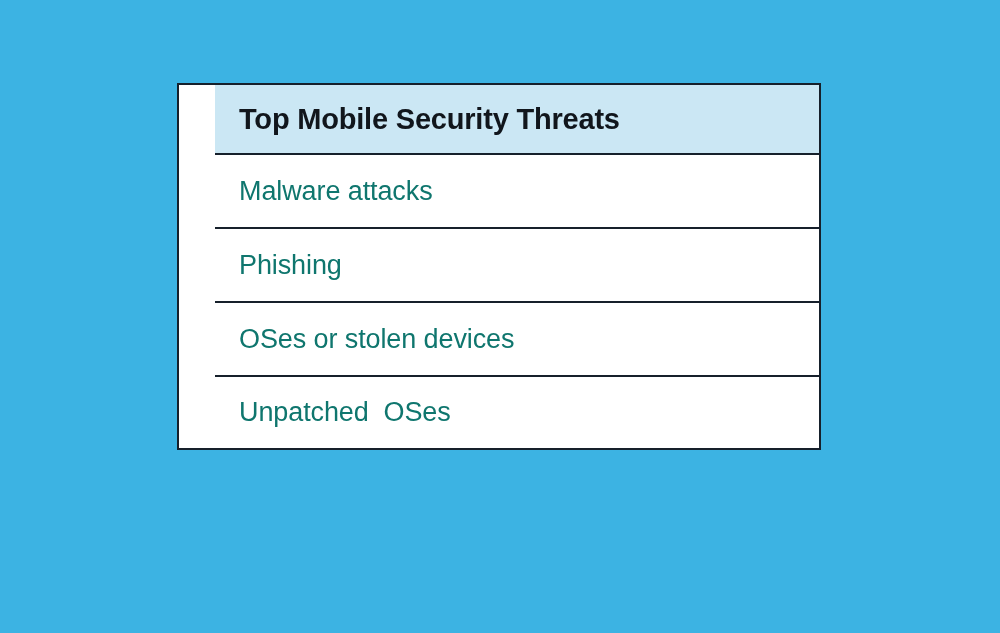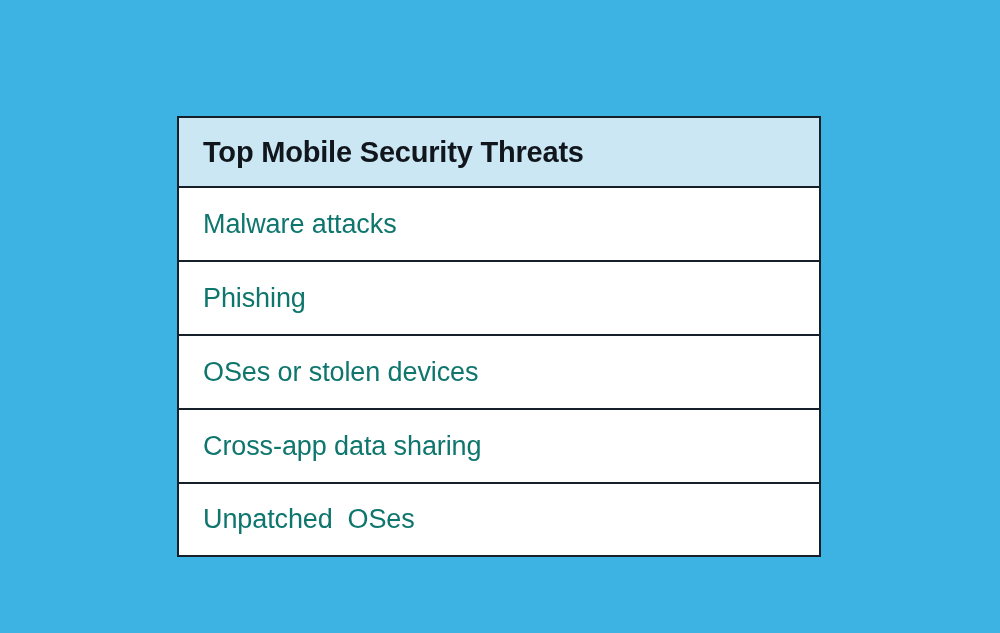--- a/index.html
+++ b/index.html
@@ -18,25 +18,26 @@
 
   .canvas {
     position: absolute;
     inset: 0;
   }
 
   
   .threat-table {
     position: absolute;
     left: 177px;
-    top: 116px;
+    top: 83px;
     width: 644px;
     box-sizing: border-box;
     border: 2px solid #16202b;
     background: #ffffff;
+    padding-left: 36px;
   }
 
   .threat-table__header {
     background: #cbe7f4;
     border-bottom: 2px solid #16202b;
     height: 70px;
     display: flex;
     align-items: center;
     padding: 0 24px;
     box-sizing: border-box;
@@ -91,23 +92,20 @@
     </div>
 
     <div class="threat-row">
       <span class="threat-row__label">Phishing</span>
     </div>
 
     <div class="threat-row">
       <span class="threat-row__label">OSes or stolen devices</span>
     </div>
 
-    <div class="threat-row">
-      <span class="threat-row__label">Cross-app data sharing</span>
-    </div>
 
     <div class="threat-row">
       <span class="threat-row__label">Unpatched  OSes</span>
     </div>
 
   </div>
 
 </div>
 
 </body></html>

